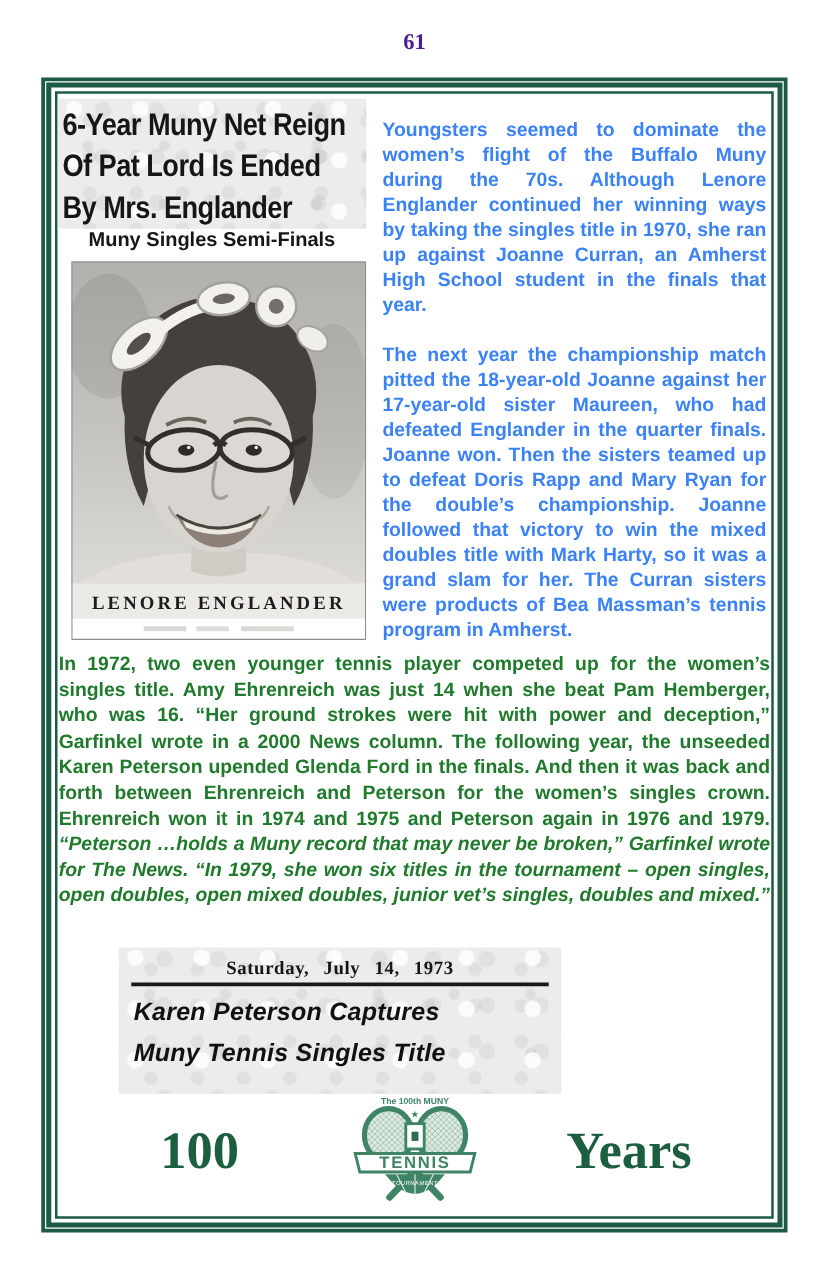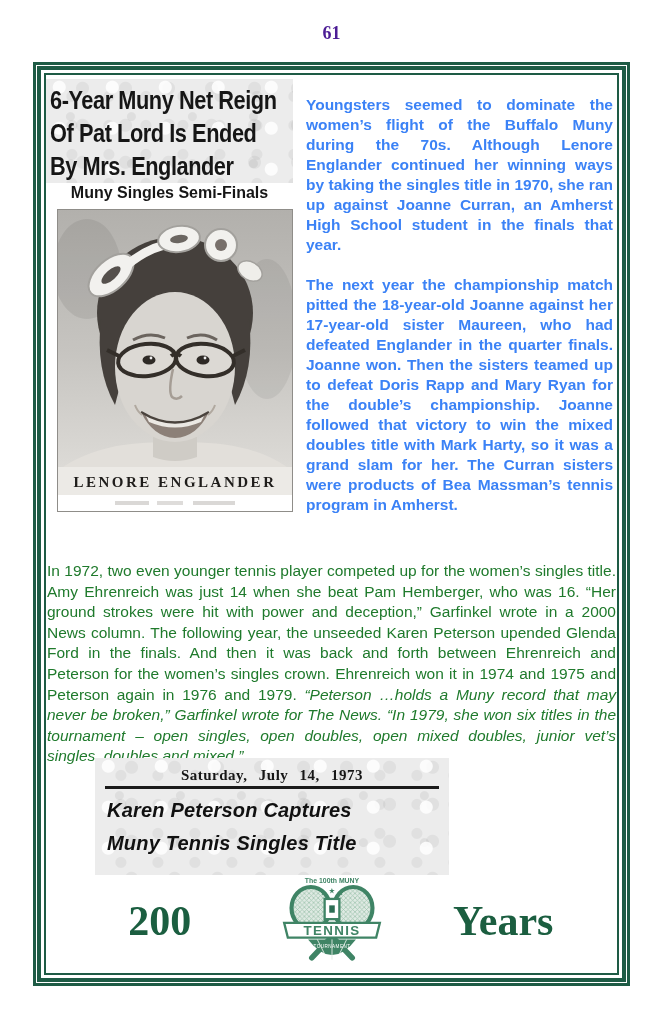--- a/index.html
+++ b/index.html
@@ -48,23 +48,22 @@
   }
   .photo-wrap{position:absolute;left:11px;top:134px;width:236px;height:303px;}
   .right-col{
     position:absolute;left:260px;top:20px;width:307px;
     color:#3b82f6;font-weight:bold;font-size:15.5px;line-height:20px;
     text-align:justify;
   }
   .right-col p{margin:0 0 20px 0;}
   .body-para{
     position:absolute;left:1px;top:447px;width:569px;
-    color:#1f7a2c;font-weight:normal;font-size:15.5px;line-height:20.6px;
+    color:#1f7a2c;font-weight:bold;font-size:15.5px;line-height:20.6px;
     text-align:justify;
-    margin-top:39px;
   }
   .body-para .quote{font-style:italic;}
   .clip2{
     position:absolute;left:49px;top:683px;width:354px;height:117px;
     box-sizing:border-box;padding-top:9px;color:#161616;
   }
   .clip2 .date{
     font-family:"Liberation Serif",serif;font-weight:bold;font-size:15px;
     text-align:center;word-spacing:7px;letter-spacing:0.5px;
   }
@@ -179,21 +178,21 @@
     <div class="body-para"><span>In 1972, two even younger tennis player competed up for the women’s singles title. Amy Ehrenreich was just 14 when she beat Pam Hemberger, who was 16. “Her ground strokes were hit with power and deception,” Garfinkel wrote in a 2000 News column. The following year, the unseeded Karen Peterson upended Glenda Ford in the finals. And then it was back and forth between Ehrenreich and Peterson for the women’s singles crown. Ehrenreich won it in 1974 and 1975 and Peterson again in 1976 and 1979. </span><span class="quote">“Peterson …holds a Muny record that may never be broken,” Garfinkel wrote for The News. “In 1979, she won six titles in the tournament – open singles, open doubles, open mixed doubles, junior vet’s singles, doubles and mixed.”</span></div>
 
     <div class="clip clip2">
       <div class="date">Saturday, July 14, 1973</div>
       <div class="rule"></div>
       <div class="hline">Karen Peterson Captures</div>
       <div class="hline">Muny Tennis Singles Title</div>
     </div>
 
     <div class="footer-row">
-      <div class="footer-num">200</div>
+      <div class="footer-num">100</div>
       <div class="logo-box">
         <svg width="112" height="92" viewBox="0 0 120 100">
           <defs>
             <pattern id="rh" width="5" height="5" patternUnits="userSpaceOnUse">
               <rect width="5" height="5" fill="#dfeae3"></rect>
               <path d="M0,0 L5,5 M5,0 L0,5" stroke="#9fc4af" stroke-width="0.8"></path>
             </pattern>
           </defs>
           <text x="60" y="9" text-anchor="middle" font-size="7.5" font-weight="bold" fill="#3f8465" font-family="Liberation Sans, sans-serif">The 100th MUNY</text>
 

